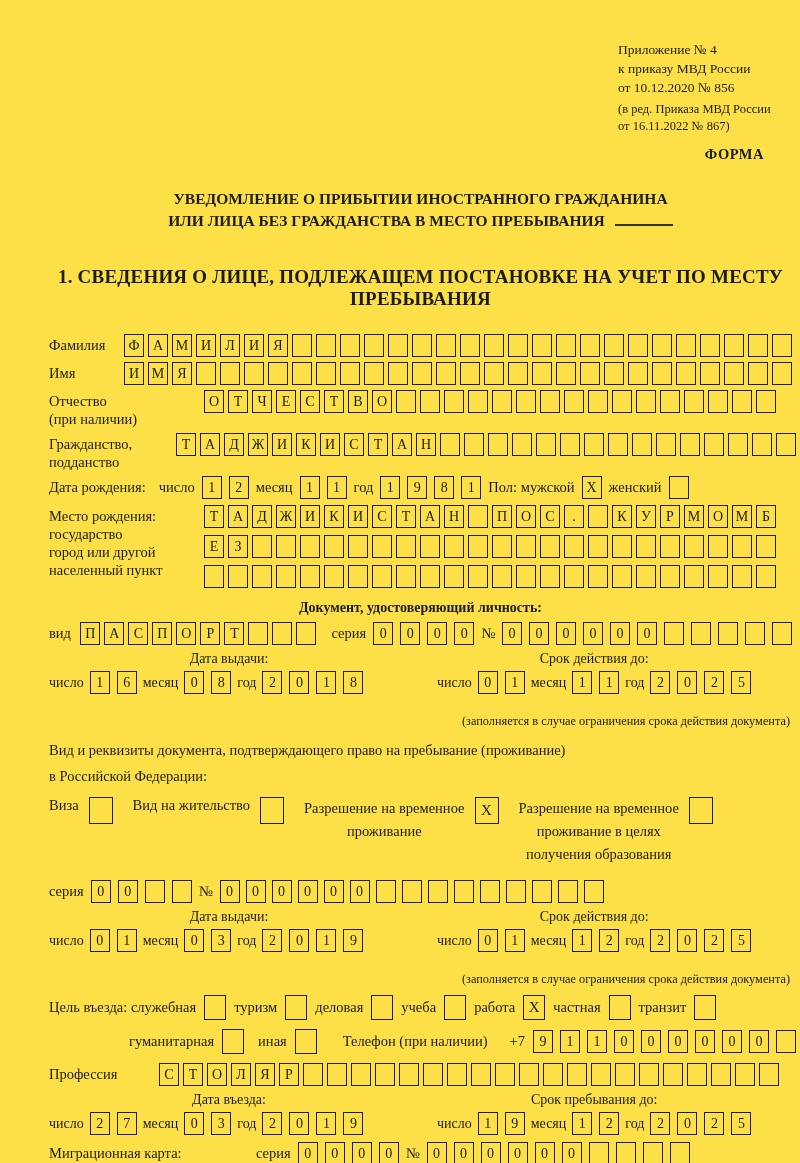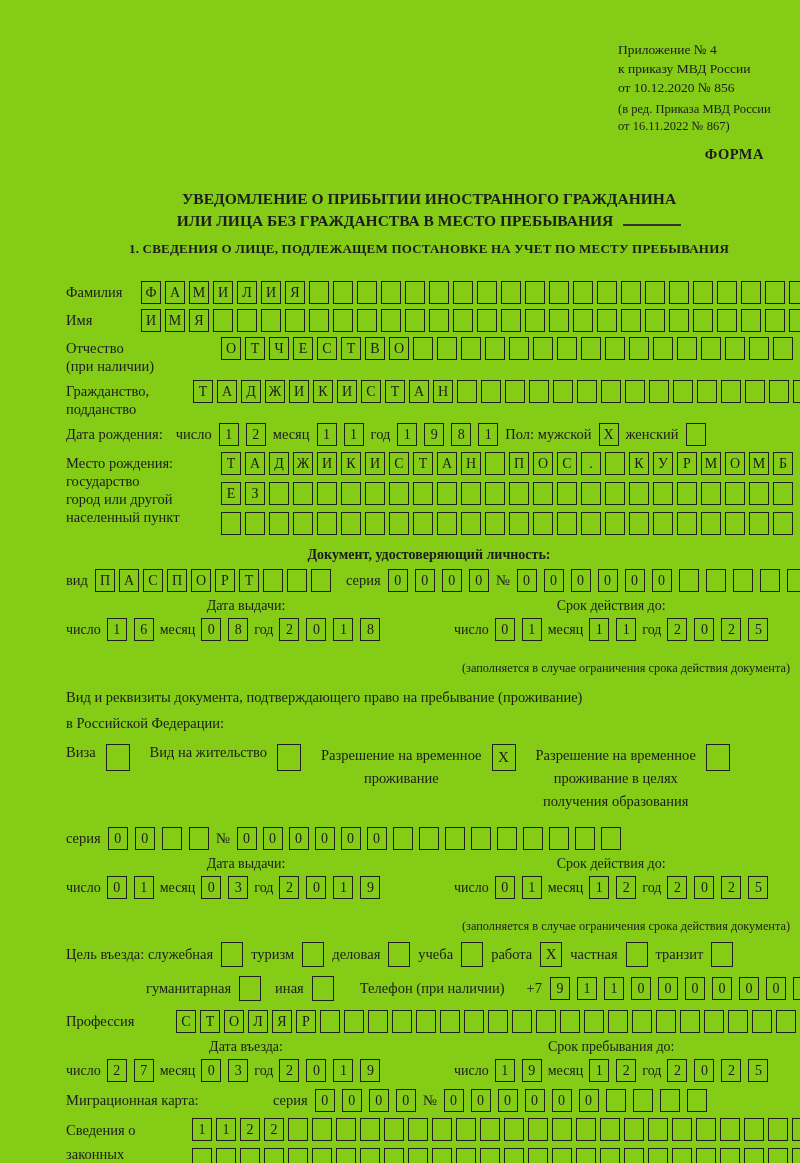--- a/index.html
+++ b/index.html
@@ -1,33 +1,33 @@
 <!DOCTYPE html>
 <html><head>
 <meta charset="utf-8">
 <style>
   html,body {margin:0; padding:0; background:#ffffff;}
   .page {
     position:relative;
     width:800px; height:1163px;
     box-sizing:border-box;
-    padding:182px 8px 0 66px;
-    background:#84cc16;
+    padding:182px 8px 0 49px;
+    background:#fde047;
     color:#1c1c1c;
     font-family:"Liberation Serif", serif;
     overflow:hidden;
   }
   
   .hdr {position:absolute; left:618px; top:40px; font-size:13.5px; line-height:19px;}
   .hdr .sub {margin-top:4px; font-size:12.5px; line-height:17px;}
   .forma {position:absolute; right:36px; top:146px; font-weight:bold; font-size:14.5px; letter-spacing:.5px;margin-left:24px;}
 
   .title {text-align:center; font-weight:bold; font-size:15.5px; line-height:22px; margin:6px;}
   .blank {display:inline-block; width:58px; height:13px; border-bottom:2px solid #333; margin-left:10px;}
-  .sect {text-align:center; font-weight:bold; font-size:13px; margin-top:9px; letter-spacing:.2px;}
+  .sect {text-align:center; font-weight:bold; font-size:19px; margin-top:34px; letter-spacing:.2px;}
 
   .rows {margin-top:24px;}
   .frow {display:flex; align-items:flex-start; margin-bottom:5px;}
   .flabel {flex-shrink:0; font-size:14.5px; line-height:18px; padding-top:2px;}
   .w75 {width:75px;} .w127 {width:127px;} .w155 {width:155px;} .w110 {width:110px;}
   .cells {display:flex; gap:4px;}
   .cells.sp {gap:7px;}
   .cell {
     box-sizing:border-box; width:20px; height:23px; flex-shrink:0;
     border:1.6px solid #1f1f1f;

